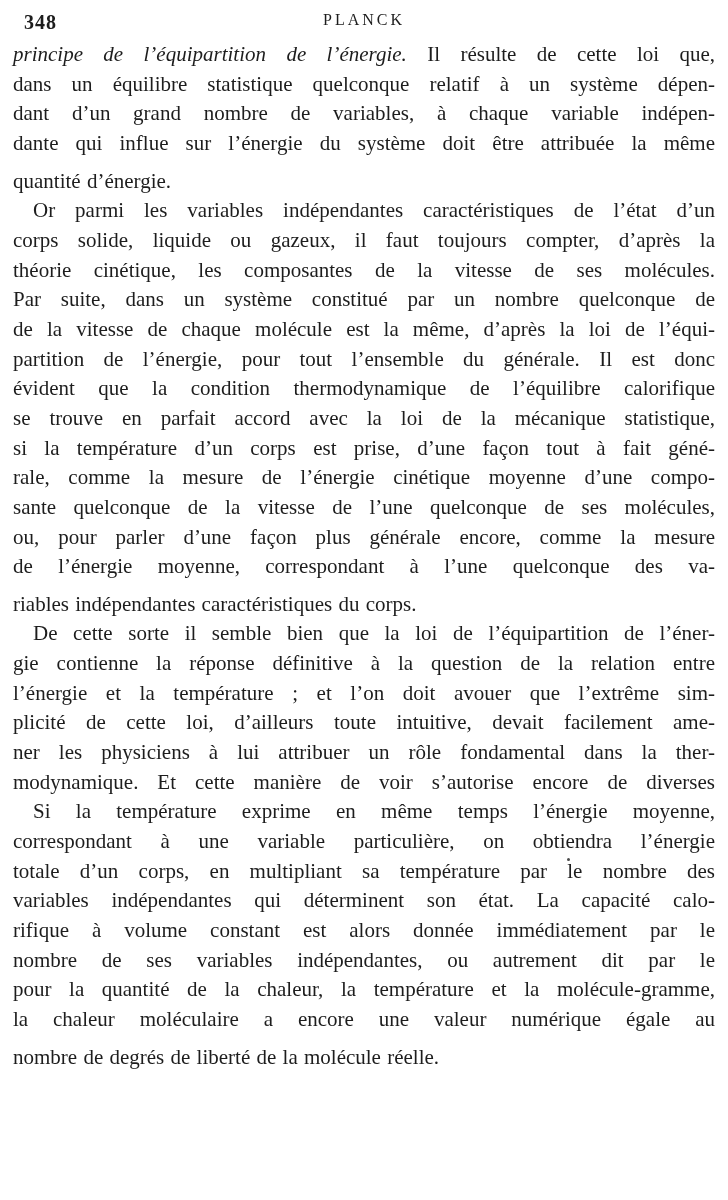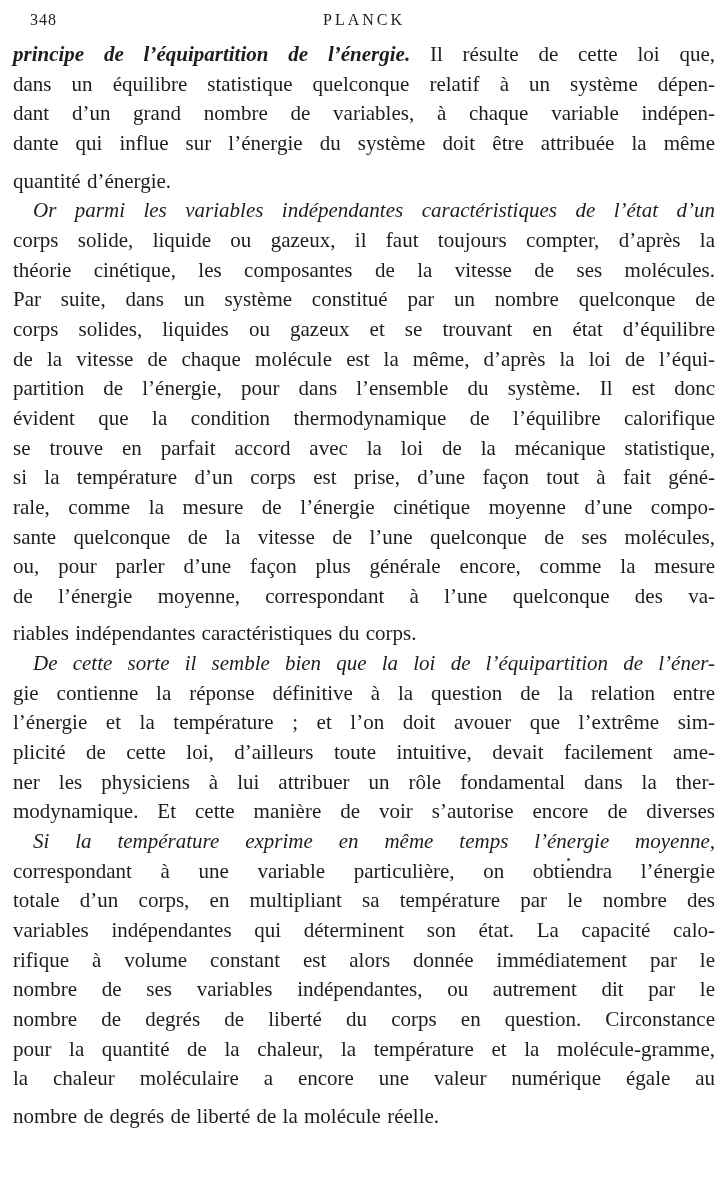--- a/index.html
+++ b/index.html
@@ -21,24 +21,25 @@
   }
   .running-header {
     position: absolute;
     top: 11px;
     left: 0;
     right: 0;
     height: 24px;
   }
   .page-number {
     position: absolute;
-    left: 30px;
+    left: 24px;
     top: 0;
-    font-size: 16px;
+    font-size: 20px;
     letter-spacing: 1px;
+    font-weight: bold;
   }
   .running-title {
     position: absolute;
     left: 0;
     right: 0;
     top: 0;
     text-align: center;
     font-size: 16px;
     letter-spacing: 3px;
     font-weight: 500;
@@ -56,25 +57,23 @@
     white-space: nowrap;
     text-align: justify;
     text-align-last: justify;
   }
   .line.nj {
     text-align-last: left;
     margin-top: 8px;
   }
   .line.ind {
     padding-left: 20px;
-    font-style: italic;
   }
   .it {
     font-style: italic;
-    font-weight: bold;
   }
   .ink-speck {
     position: absolute;
     width: 3px;
     height: 3px;
     border-radius: 50%;
     background: #4a4a4a;
   }
 </style>
 </head>
@@ -90,44 +89,42 @@
   <div class="body-text">
       <div class="line"><span class="it">principe  de  l’équipartition  de  l’énergie.</span><span> Il résulte de cette loi que,</span></div>
       <div class="line">dans un équilibre statistique quelconque relatif à un système dépen-</div>
       <div class="line">dant d’un grand nombre de variables, à chaque variable indépen-</div>
       <div class="line">dante qui influe sur l’énergie du système doit être attribuée la même</div>
       <div class="line nj">quantité d’énergie.</div>
       <div class="line ind">Or parmi les variables indépendantes caractéristiques de l’état d’un</div>
       <div class="line">corps solide, liquide ou gazeux, il faut toujours compter, d’après la</div>
       <div class="line">théorie cinétique, les composantes de la vitesse de ses molécules.</div>
       <div class="line">Par suite, dans un système constitué par un nombre quelconque de</div>
-      <div class="line">corps solides, liquides ou gazeux et se trouvant en état d’équilibre</div>
       <div class="line">de la vitesse de chaque molécule est la même, d’après la loi de l’équi-</div>
-      <div class="line">partition de l’énergie, pour dans l’ensemble du système. Il est donc</div>
+      <div class="line">partition de l’énergie, pour tout l’ensemble du générale. Il est donc</div>
       <div class="line">évident que la condition thermodynamique de l’équilibre calorifique</div>
       <div class="line">se trouve en parfait accord avec la loi de la mécanique statistique,</div>
       <div class="line">si la température d’un corps est prise, d’une façon tout à fait géné-</div>
       <div class="line">rale, comme la mesure de l’énergie cinétique moyenne d’une compo-</div>
       <div class="line">sante quelconque de la vitesse de l’une quelconque de ses molécules,</div>
       <div class="line">ou, pour parler d’une façon plus générale encore, comme la mesure</div>
       <div class="line">de l’énergie moyenne, correspondant à l’une quelconque des va-</div>
       <div class="line nj">riables indépendantes caractéristiques du corps.</div>
       <div class="line ind">De cette sorte il semble bien que la loi de l’équipartition de l’éner-</div>
       <div class="line">gie contienne la réponse définitive à la question de la relation  entre</div>
       <div class="line">l’énergie et la température ; et l’on doit avouer que l’extrême sim-</div>
       <div class="line">plicité de cette loi, d’ailleurs toute intuitive, devait facilement ame-</div>
       <div class="line">ner les physiciens à lui attribuer un rôle fondamental dans la ther-</div>
       <div class="line">modynamique. Et cette manière de voir s’autorise encore de diverses</div>
       <div class="line ind">Si la température exprime en même temps l’énergie moyenne,</div>
       <div class="line">correspondant à une variable particulière, on obtiendra l’énergie</div>
       <div class="line">totale d’un corps, en multipliant sa température par le nombre des</div>
       <div class="line">variables indépendantes qui déterminent son état. La capacité calo-</div>
       <div class="line">rifique à volume constant est alors donnée immédiatement par le</div>
       <div class="line">nombre de ses variables indépendantes, ou autrement dit par le</div>
-      <div class="line">nombre de degrés de liberté du corps en question. Circonstance</div>
       <div class="line">pour la quantité de la chaleur, la température et la molécule-gramme,</div>
       <div class="line">la chaleur moléculaire a encore une valeur numérique égale au</div>
       <div class="line nj">nombre de degrés de liberté de la molécule réelle.</div>
     </div>
 
   <div class="ink-speck" style="left: 567px; top: 858px;"></div>
 
 </div>
 
 </body></html>

